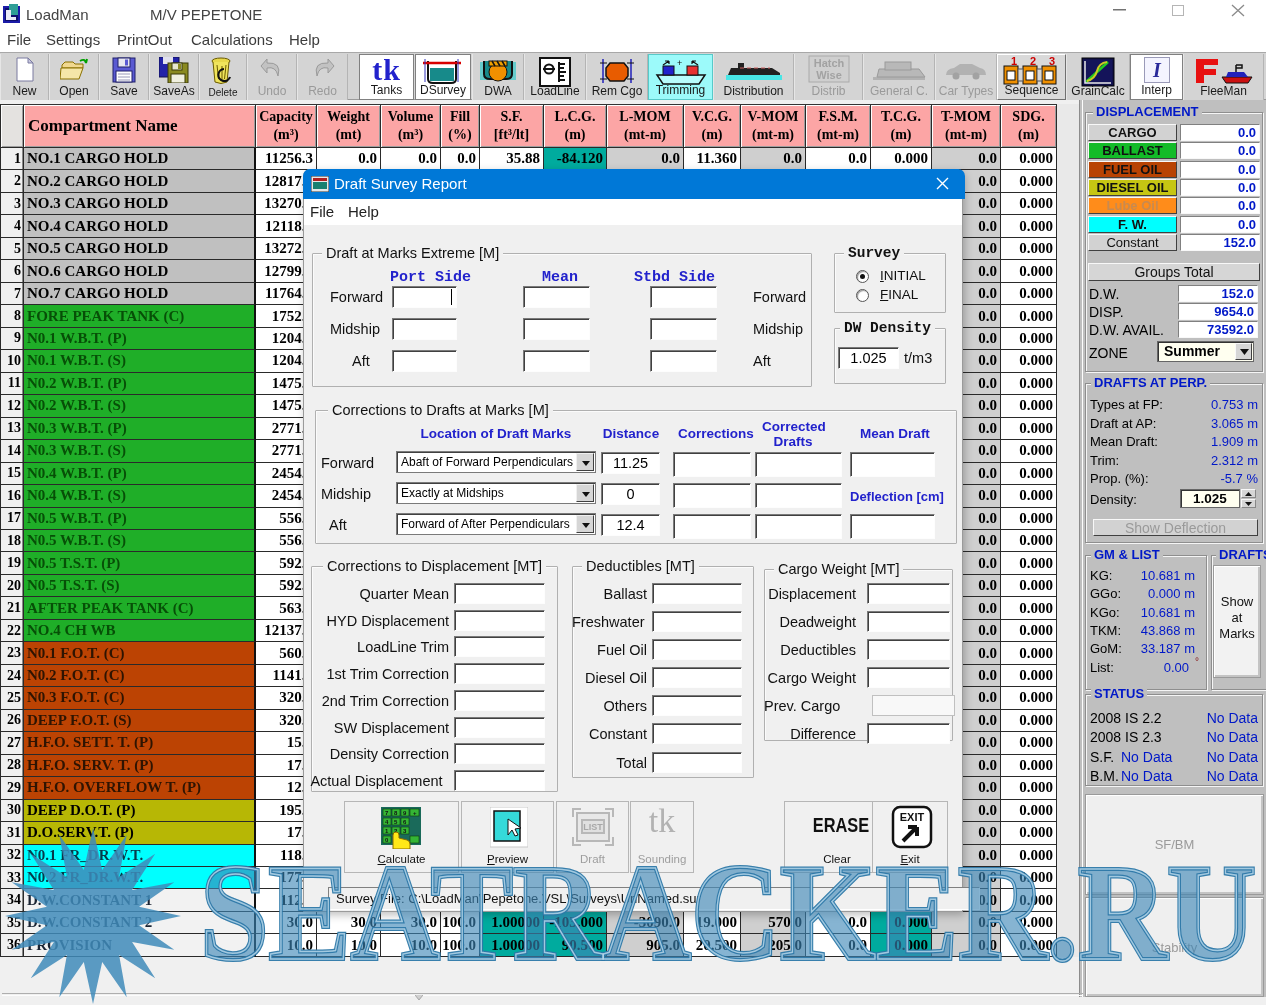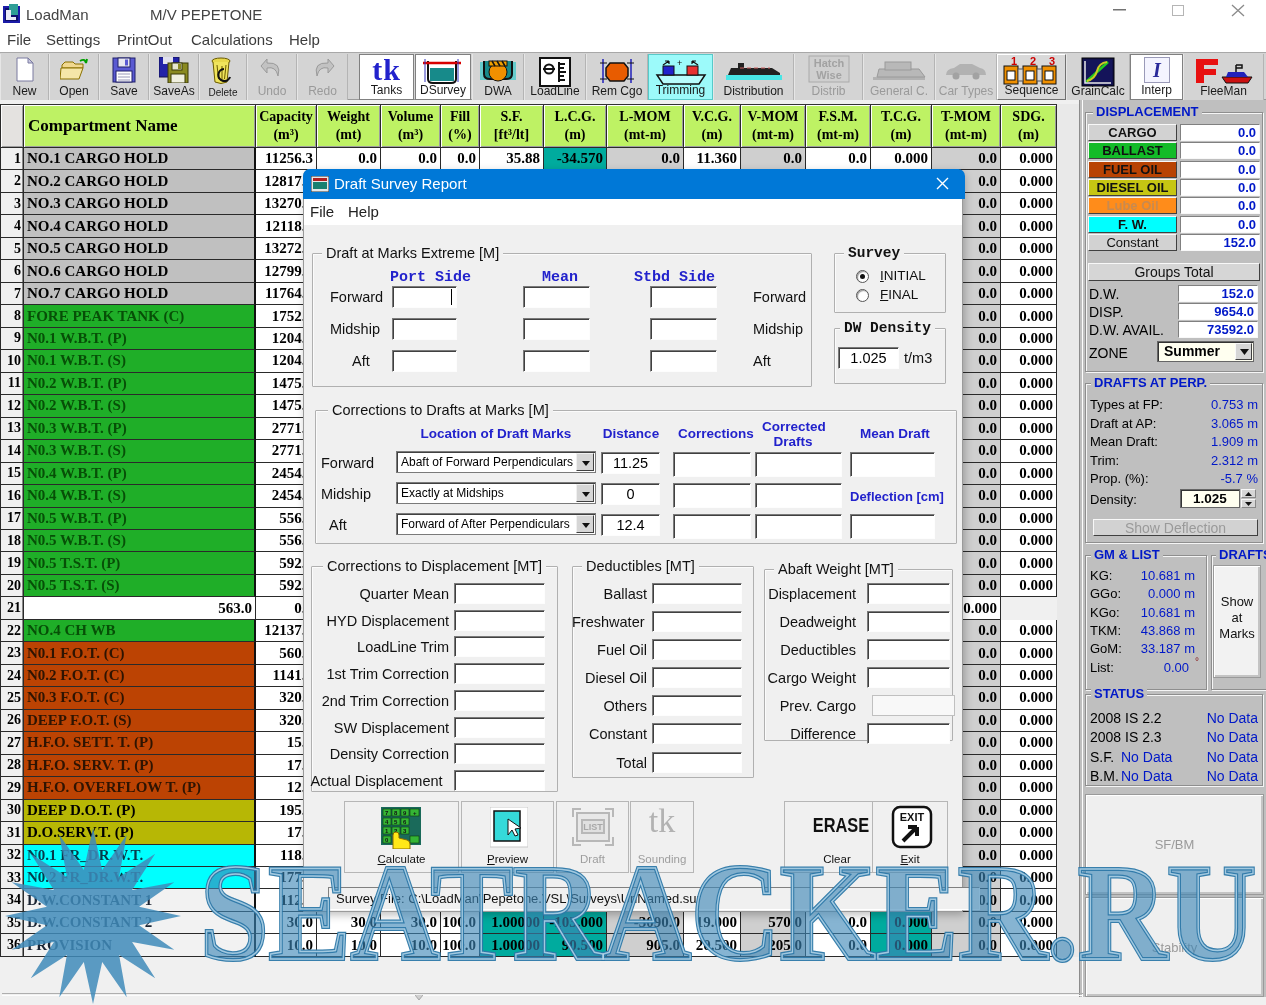--- a/index.html
+++ b/index.html
@@ -24,21 +24,21 @@
 .tbtn.dis .cap { color:#9a9a9a; }
 .tbtn .ic { position:absolute; top:3px; left:50%; transform:translateX(-50%); }
 .tbtn.white { background:#fff; border:1px solid #808080; }
 .tbtn.cyan  { background:#9cfafa; border:1px solid #58c9c9; }
 .tbtn.raised { background:#d9d9d9; border:1px solid #fff; border-right-color:#707070; border-bottom-color:#707070; }
 
 
 #grid { position:absolute; left:0; top:104px; width:1057px; border-left:1px solid #2a2a2a; }
 .thead, .tr { display:grid; grid-template-columns:23px 232px 61px 64px 60px 39px 64px 63px 77px 57px 65px 65px 61px 69px 56px; }
 .thead { height:44px; border-top:1px solid #333; }
-.th { background:#bef264; border-right:1px solid #2a2a2a; border-bottom:1px solid #2a2a2a;
+.th { background:#fca5a5; border-right:1px solid #2a2a2a; border-bottom:1px solid #2a2a2a;
   box-shadow:inset 1px 1px 0 #fdfdfd, inset -1px -1px 0 #9d9d9d;
   font-family:"Liberation Serif", serif; font-weight:bold; font-size:14px; line-height:1.3;
   display:flex; align-items:center; justify-content:center; text-align:center; color:#000; }
 .tr { height:22.472px; }
 .c { border-right:1px solid #2a2a2a; border-bottom:1px solid #2a2a2a; background:#fff;
   font-family:"Liberation Serif", serif; font-weight:bold; font-size:15px; color:#000;
   display:flex; align-items:center; overflow:hidden; white-space:nowrap; }
 .c.rn { justify-content:flex-end; padding-right:2px; background:#f0f0f0; font-size:14px;
   border-right:1px solid #2a2a2a; box-shadow:inset -1px 0 0 #888; }
 .c.nm { padding-left:3px; border-right:2px solid #111; }
@@ -349,21 +349,21 @@
     <div class="th">SDG.<br>(m)</div>
   </div>
 <div class="tr">
         <div class="c rn">1</div>
         <div class="c nm gray">NO.1 CARGO HOLD</div>
         <div class="c nu">11256.3</div>
         <div class="c nu">0.0</div>
         <div class="c nu">0.0</div>
         <div class="c nu">0.0</div>
         <div class="c nu">35.88</div>
-        <div class="c nu teal">-34.570</div>
+        <div class="c nu teal">-84.120</div>
         <div class="c nu gry">0.0</div>
         <div class="c nu">11.360</div>
         <div class="c nu gry">0.0</div>
         <div class="c nu">0.0</div>
         <div class="c nu">0.000</div>
         <div class="c nu gry">0.0</div>
         <div class="c nu">0.000</div>
       </div>
 <div class="tr">
         <div class="c rn">2</div>
@@ -683,20 +683,21 @@
         <div class="c nu gry">0.0</div>
         <div class="c nu">0.000</div>
         <div class="c nu gry">0.0</div>
         <div class="c nu">0.0</div>
         <div class="c nu">0.000</div>
         <div class="c nu gry">0.0</div>
         <div class="c nu">0.000</div>
       </div>
 <div class="tr">
         <div class="c rn">21</div>
+        <div class="c nm green">AFTER PEAK TANK (C)</div>
         <div class="c nu">563.0</div>
         <div class="c nu">0.0</div>
         <div class="c nu">0.0</div>
         <div class="c nu">0.0</div>
         <div class="c nu">0.00</div>
         <div class="c nu">0.000</div>
         <div class="c nu gry">0.0</div>
         <div class="c nu">0.000</div>
         <div class="c nu gry">0.0</div>
         <div class="c nu">0.0</div>
@@ -1169,26 +1170,26 @@
 <div class="dlabel" style="left:268px;top:585px;width:75px;text-align:right">Total</div>
 <div class="tbox" style="left:348px;top:413px;width:90px;height:21px"></div>
 <div class="tbox" style="left:348px;top:441px;width:90px;height:21px"></div>
 <div class="tbox" style="left:348px;top:469px;width:90px;height:21px"></div>
 <div class="tbox" style="left:348px;top:497px;width:90px;height:21px"></div>
 <div class="tbox" style="left:348px;top:525px;width:90px;height:21px"></div>
 <div class="tbox" style="left:348px;top:553px;width:90px;height:21px"></div>
 <div class="tbox" style="left:348px;top:582px;width:90px;height:21px"></div>
 
 <div class="dgbox" style="left:460px;top:399px;width:189px;height:172px"></div>
-<div class="dgt" style="left:470px;top:391px">Abaft Weight [MT]</div>
+<div class="dgt" style="left:470px;top:391px">Cargo Weight [MT]</div>
 <div class="dlabel" style="left:460px;top:416px;width:92px;text-align:right">Displacement</div>
 <div class="dlabel" style="left:460px;top:444px;width:92px;text-align:right">Deadweight</div>
 <div class="dlabel" style="left:460px;top:472px;width:92px;text-align:right">Deductibles</div>
 <div class="dlabel" style="left:460px;top:500px;width:92px;text-align:right">Cargo Weight</div>
-<div class="dlabel" style="left:460px;top:528px;width:92px;text-align:right">Prev. Cargo</div>
+<div class="dlabel" style="left:460px;top:528px;width:92px;">Prev. Cargo</div>
 <div class="dlabel" style="left:460px;top:556px;width:92px;text-align:right">Difference</div>
 <div class="tbox" style="left:563px;top:413px;width:83px;height:21px"></div>
 <div class="tbox" style="left:563px;top:441px;width:83px;height:21px"></div>
 <div class="tbox" style="left:563px;top:469px;width:83px;height:21px"></div>
 <div class="tbox" style="left:563px;top:497px;width:83px;height:21px"></div>
 <div style="position:absolute;left:568px;top:525px;width:83px;height:21px;background:#f8f8f8;border:1px solid #c0c0c0"></div>
 <div class="tbox" style="left:563px;top:553px;width:83px;height:21px"></div>
 
 <div class="dbtn" style="top:631px;left:40px;width:115px">
   <svg class="abs" style="left:34px;top:5px" width="46" height="42" viewBox="0 0 46 42">

